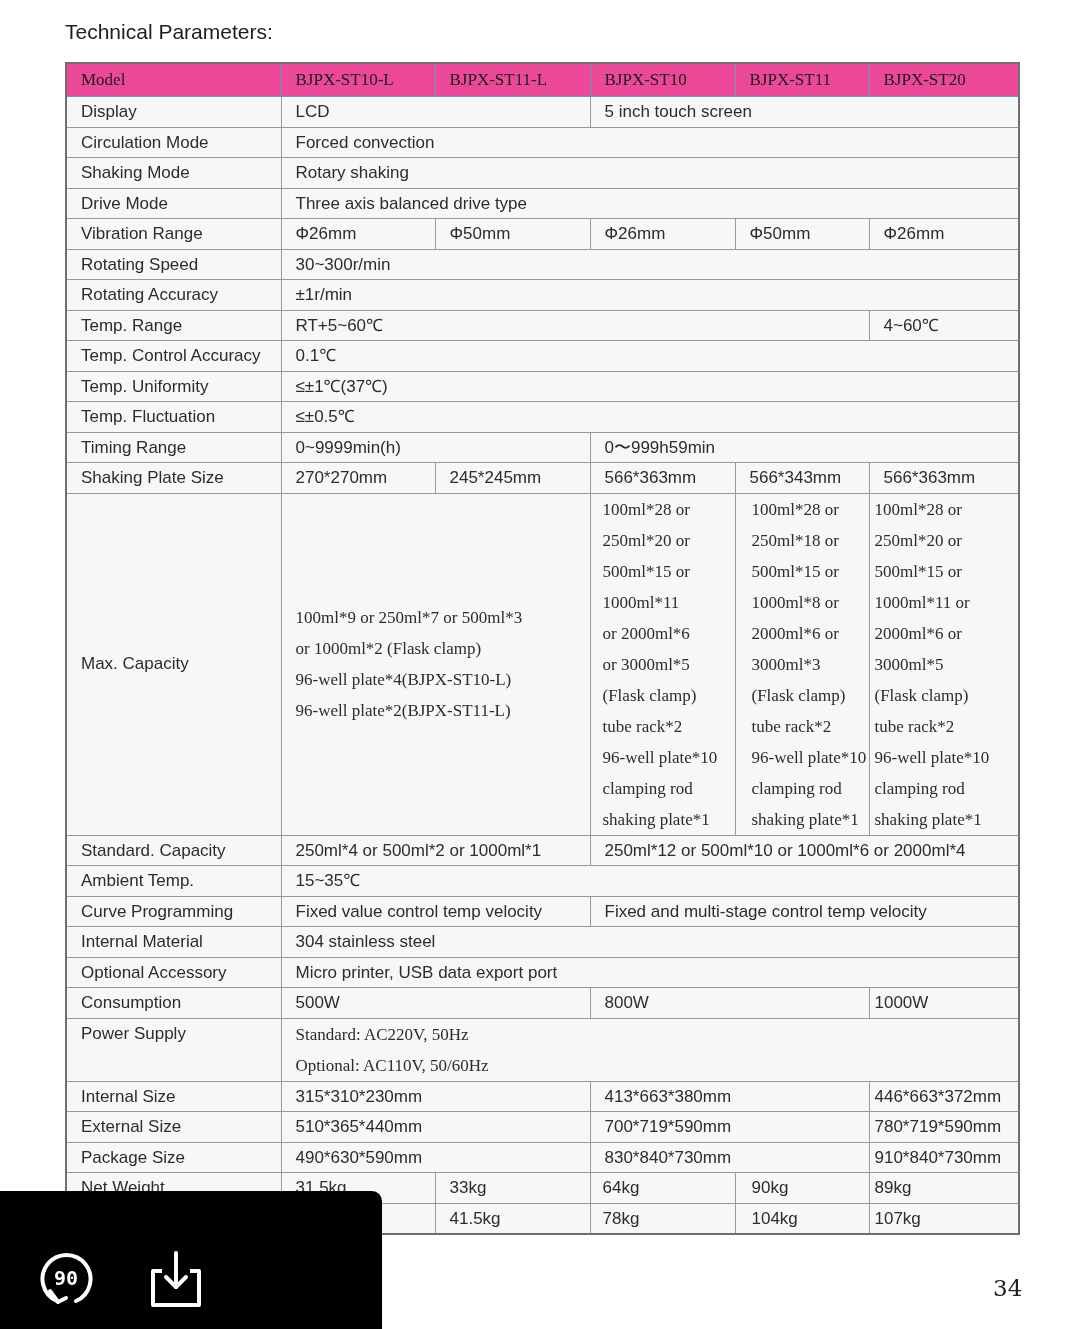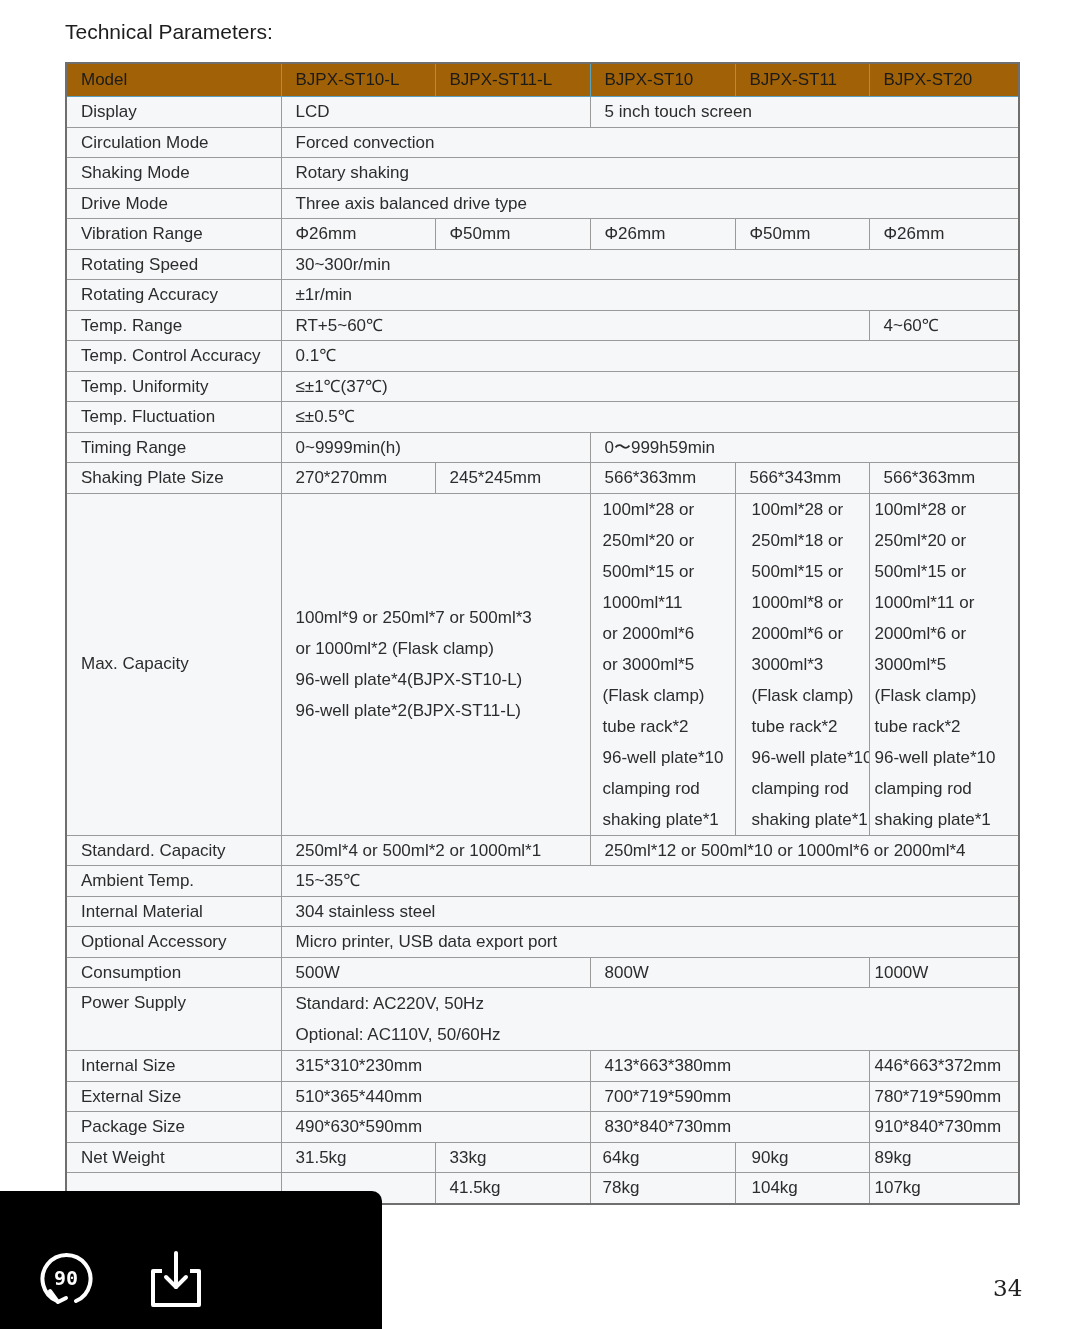--- a/index.html
+++ b/index.html
@@ -26,27 +26,28 @@
     border: 1.5px solid #9a9a9a;
     padding: 0 0 0 14px;
     height: 29.5px;
     line-height: 29.5px;
     white-space: nowrap;
     overflow: hidden;
     vertical-align: middle;
     color: #2c2c2c;
   }
   table.spec tr.header td {
-    background: #a16207;
+    background: #ec4899;
     color: #1b1b1b;
     height: 32px;
     line-height: 32px;
     border-color: #5aa0bf;
-  }
-  td.lines { line-height: 31px !important; padding-top: 0; padding-bottom: 0; }
+    font-family: Liberation Serif, serif;
+  }
+  td.lines { line-height: 31px !important; padding-top: 0; padding-bottom: 0; font-family: Liberation Serif, serif; }
   td.lines div { height: 31px; line-height: 31px; }
   .overlay {
     position: absolute; left: 0; top: 1191px;
     width: 382px; height: 138px;
     background: #000; border-top-right-radius: 10px;
   }
   .icon-btn { position: absolute; cursor: pointer; }
   .page-num {
     position: absolute; left: 993px; top: 1275px;
     font-family: "DejaVu Serif", serif; font-size: 23px; color: #222;
@@ -189,20 +190,25 @@
   <tr>
     <td>Standard. Capacity</td>
     <td colspan="2">250ml*4 or 500ml*2 or 1000ml*1</td>
     <td colspan="3">250ml*12 or 500ml*10 or 1000ml*6 or 2000ml*4</td>
   </tr>
   <tr>
     <td>Ambient Temp.</td>
     <td colspan="5">15~35℃</td>
   </tr>
   <tr>
+    <td>Curve Programming</td>
+    <td colspan="2">Fixed value control temp velocity</td>
+    <td colspan="3">Fixed and multi-stage control temp velocity</td>
+  </tr>
+  <tr>
     <td>Internal Material</td>
     <td colspan="5">304 stainless steel</td>
   </tr>
   <tr>
     <td>Optional Accessory</td>
     <td colspan="5">Micro printer, USB data export port</td>
   </tr>
   <tr>
     <td>Consumption</td>
     <td colspan="2">500W</td>

